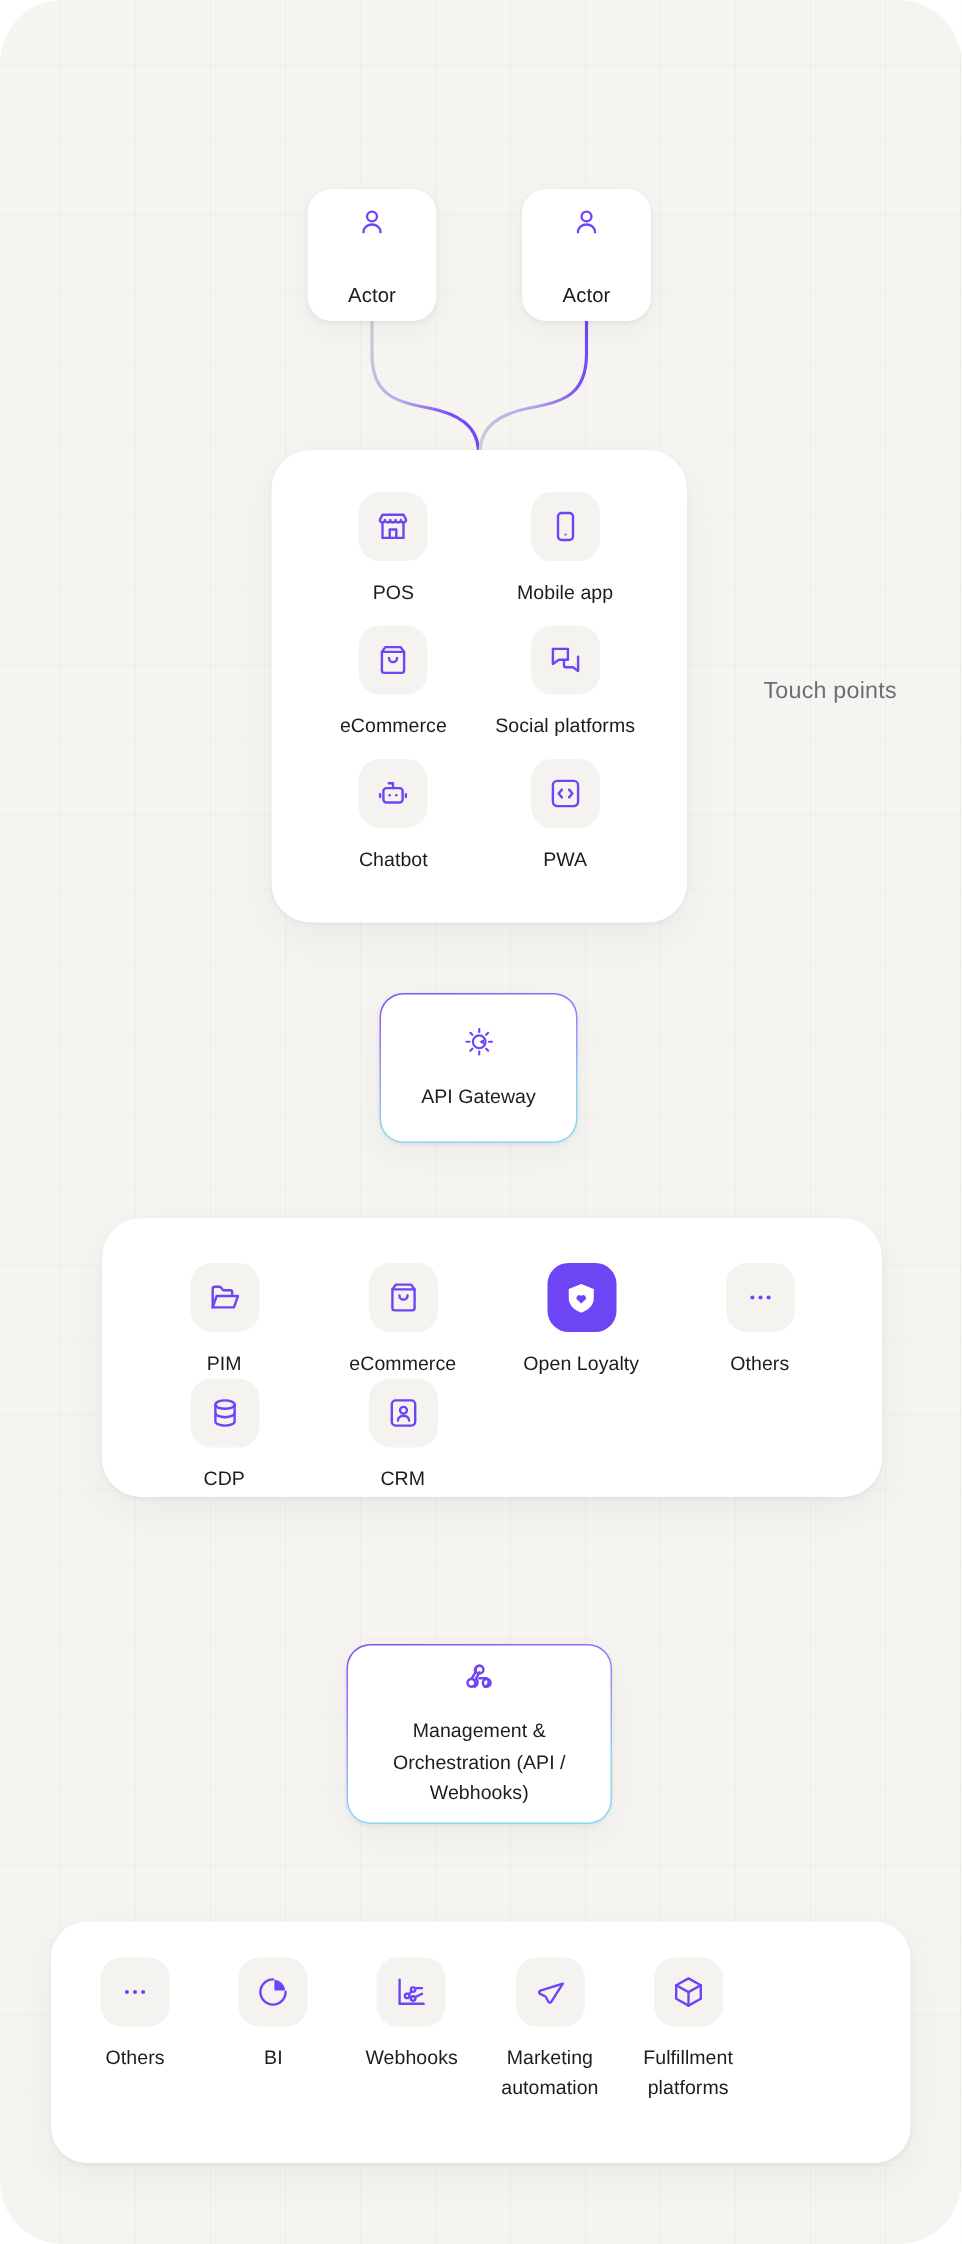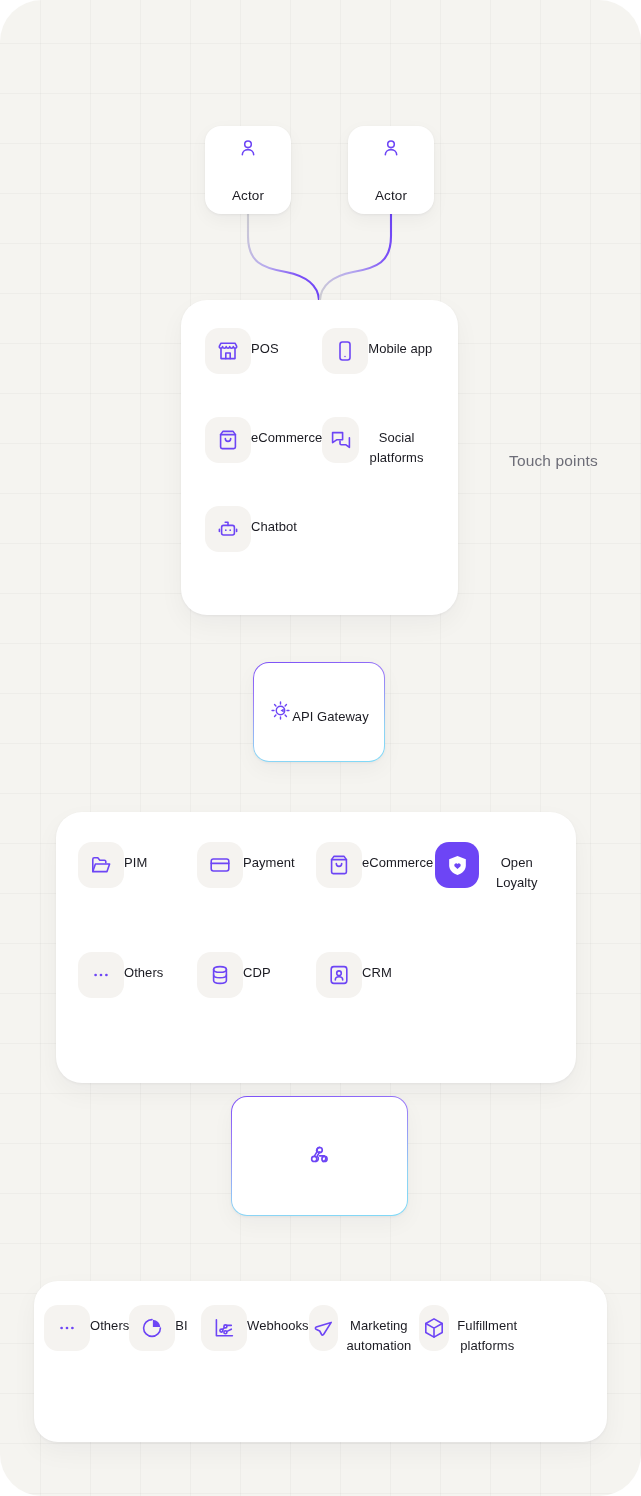--- a/index.html
+++ b/index.html
@@ -41,22 +41,22 @@
   .panel {
     position: absolute;
     background: #ffffff;
     border-radius: 26px;
     z-index: 2;
     box-shadow: 0 1px 3px rgba(20,18,40,0.05), 0 10px 26px rgba(20,18,40,0.045);
   }
 
   .grid { display: grid; width: 100%; height: 100%; }
   .cell {
-    display: flex; flex-direction: row;
-    justify-content: flex-start;
+    display: flex; flex-direction: column;
+    align-items: center; justify-content: flex-start;
   }
   .tile {
     width: 46px; height: 46px;
     border-radius: 14px;
     background: #f5f3f0;
     display: flex; align-items: center; justify-content: center;
   }
   .tile.accent { background: #6d45f5; }
   .tile svg { display: block; }
   .cell-label {
@@ -73,21 +73,21 @@
     z-index: 3;
     border-radius: 16px;
     padding: 1.4px;
     background: linear-gradient(168deg, #7b4ff7 0%, #9a7bf8 30%, #8fd3f4 72%, #7fd9f7 100%);
     box-shadow: 0 1px 3px rgba(20,18,40,0.05), 0 8px 22px rgba(20,18,40,0.04);
   }
   .gw-inner {
     width: 100%; height: 100%;
     background: #ffffff;
     border-radius: 15px;
-    display: flex; 
+    display: flex; flex-direction: column;
     align-items: center; justify-content: center;
   }
   .gw-label {
     font-size: 13px; color: #1b1b22;
     text-align: center; line-height: 1.58;
     margin-top: 10px; letter-spacing: .05px;
   }
   .touch-label {
     position: absolute;
     font-size: 15.5px;
@@ -220,61 +220,61 @@
             <rect x="5.6" y="8.4" width="12.8" height="9.6" rx="2"></rect>
             <path d="M12 8.4V5.2H9.2"></path>
             <path d="M3.4 12.4v2M20.6 12.4v2"></path>
             <circle cx="9.8" cy="13.2" r=".85" fill="#6d45f5" stroke="none"></circle>
             <circle cx="14.2" cy="13.2" r=".85" fill="#6d45f5" stroke="none"></circle>
           </svg>
         </div>
         <div class="cell-label">Chatbot</div>
       </div>
 
+      <div class="cell">
+        <div class="tile">
+          <svg width="24" height="24" viewBox="0 0 24 24" fill="none" stroke="#6d45f5" stroke-width="1.6" stroke-linecap="round" stroke-linejoin="round">
+            <rect x="3.6" y="3.6" width="16.8" height="16.8" rx="3"></rect>
+            <path d="M9.6 9.4 7.4 12l2.2 2.6M14.4 9.4l2.2 2.6-2.2 2.6"></path>
+          </svg>
+        </div>
+        <div class="cell-label">PWA</div>
+      </div>
 
     </div>
   </div>
 
   <div class="touch-label" style="left:481px; top:452px;">Touch points</div>
 
   <div class="gw" style="left:253px; top:662px; width:132px; height:100px;">
     <div class="gw-inner">
       <span>
         <svg width="23" height="23" viewBox="0 0 24 24" fill="none" stroke="#6d45f5" stroke-width="1.5" stroke-linecap="round" stroke-linejoin="round">
           <circle cx="12" cy="12" r="4.4"></circle>
           <path d="M12 12 15.4 10v4Z" fill="#6d45f5" stroke="none"></path>
           <path d="M12 3.2v2M12 18.8v2M3.2 12h2M18.8 12h2M5.8 5.8l1.4 1.4M16.8 16.8l1.4 1.4M18.2 5.8l-1.4 1.4M7.2 16.8l-1.4 1.4"></path>
         </svg>
       </span>
       <div class="gw-label">API Gateway</div>
     </div>
   </div>
 
-  <div class="panel" style="left:56px; top:812px; width:520px; height:271px;">
+  <div class="panel" style="left:68px; top:812px; width:520px; height:186px;">
     <div class="grid" style="grid-template-columns:repeat(4,1fr); grid-template-rows:1fr 1fr; padding:30px 22px 22px;">
 
       <div class="cell">
         <div class="tile">
           <svg width="24" height="24" viewBox="0 0 24 24" fill="none" stroke="#6d45f5" stroke-width="1.6" stroke-linecap="round" stroke-linejoin="round">
             <path d="M3.8 18.6V6.2a1.4 1.4 0 0 1 1.4-1.4h3.6l2 2.4h4.6a1.4 1.4 0 0 1 1.4 1.4v1.2"></path>
             <path d="M3.8 18.6 6.4 11h14.2l-2.6 7.6Z"></path>
           </svg>
         </div>
         <div class="cell-label">PIM</div>
       </div>
 
-      <div class="cell">
-        <div class="tile">
-          <svg width="24" height="24" viewBox="0 0 24 24" fill="none" stroke="#6d45f5" stroke-width="1.6" stroke-linecap="round" stroke-linejoin="round">
-            <rect x="3.2" y="6" width="17.6" height="12" rx="2.2"></rect>
-            <path d="M3.2 10.4h17.6"></path>
-          </svg>
-        </div>
-        <div class="cell-label">Payment</div>
-      </div>
 
       <div class="cell">
         <div class="tile">
           <svg width="24" height="24" viewBox="0 0 24 24" fill="none" stroke="#6d45f5" stroke-width="1.6" stroke-linecap="round" stroke-linejoin="round">
             <path d="M4.6 6.6h14.8V19a1.6 1.6 0 0 1-1.6 1.6H6.2A1.6 1.6 0 0 1 4.6 19Z"></path>
             <path d="M4.6 6.6 6.9 3.4h10.2l2.3 3.2"></path>
             <path d="M9.3 10.6c0 1.6 1.2 2.8 2.7 2.8s2.7-1.2 2.7-2.8"></path>
           </svg>
         </div>
         <div class="cell-label">eCommerce</div>
@@ -332,20 +332,21 @@
       <span>
         <svg width="23" height="23" viewBox="0 0 24 24" fill="none" stroke="#6d45f5" stroke-width="1.7" stroke-linecap="round" stroke-linejoin="round">
           <path d="M12.2 4.6a3.2 3.2 0 0 0-2.9 4.7l-2.6 4.4"></path>
           <path d="M8.5 19.3a3.2 3.2 0 0 0 1.1-5.6l2.6-4.4"></path>
           <path d="M15.6 19.3a3.2 3.2 0 0 0 1.5-5.9h-5.1"></path>
           <circle cx="6.5" cy="16.6" r="2.7"></circle>
           <circle cx="17.2" cy="16.6" r="2.7"></circle>
           <circle cx="12.2" cy="7.4" r="2.7"></circle>
         </svg>
       </span>
+      <div class="gw-label">Management &amp; Orchestration (API / Webhooks)</div>
     </div>
   </div>
 
   <div class="panel" style="left:34px; top:1281px; width:573px; height:161px; border-radius:24px;">
     <div class="grid" style="grid-template-columns:repeat(6,1fr); grid-template-rows:1fr; padding:24px 10px 18px;">
 
       <div class="cell">
         <div class="tile">
           <svg width="24" height="24" viewBox="0 0 24 24" fill="#6d45f5">
             <circle cx="6.6" cy="12" r="1.35"></circle>

